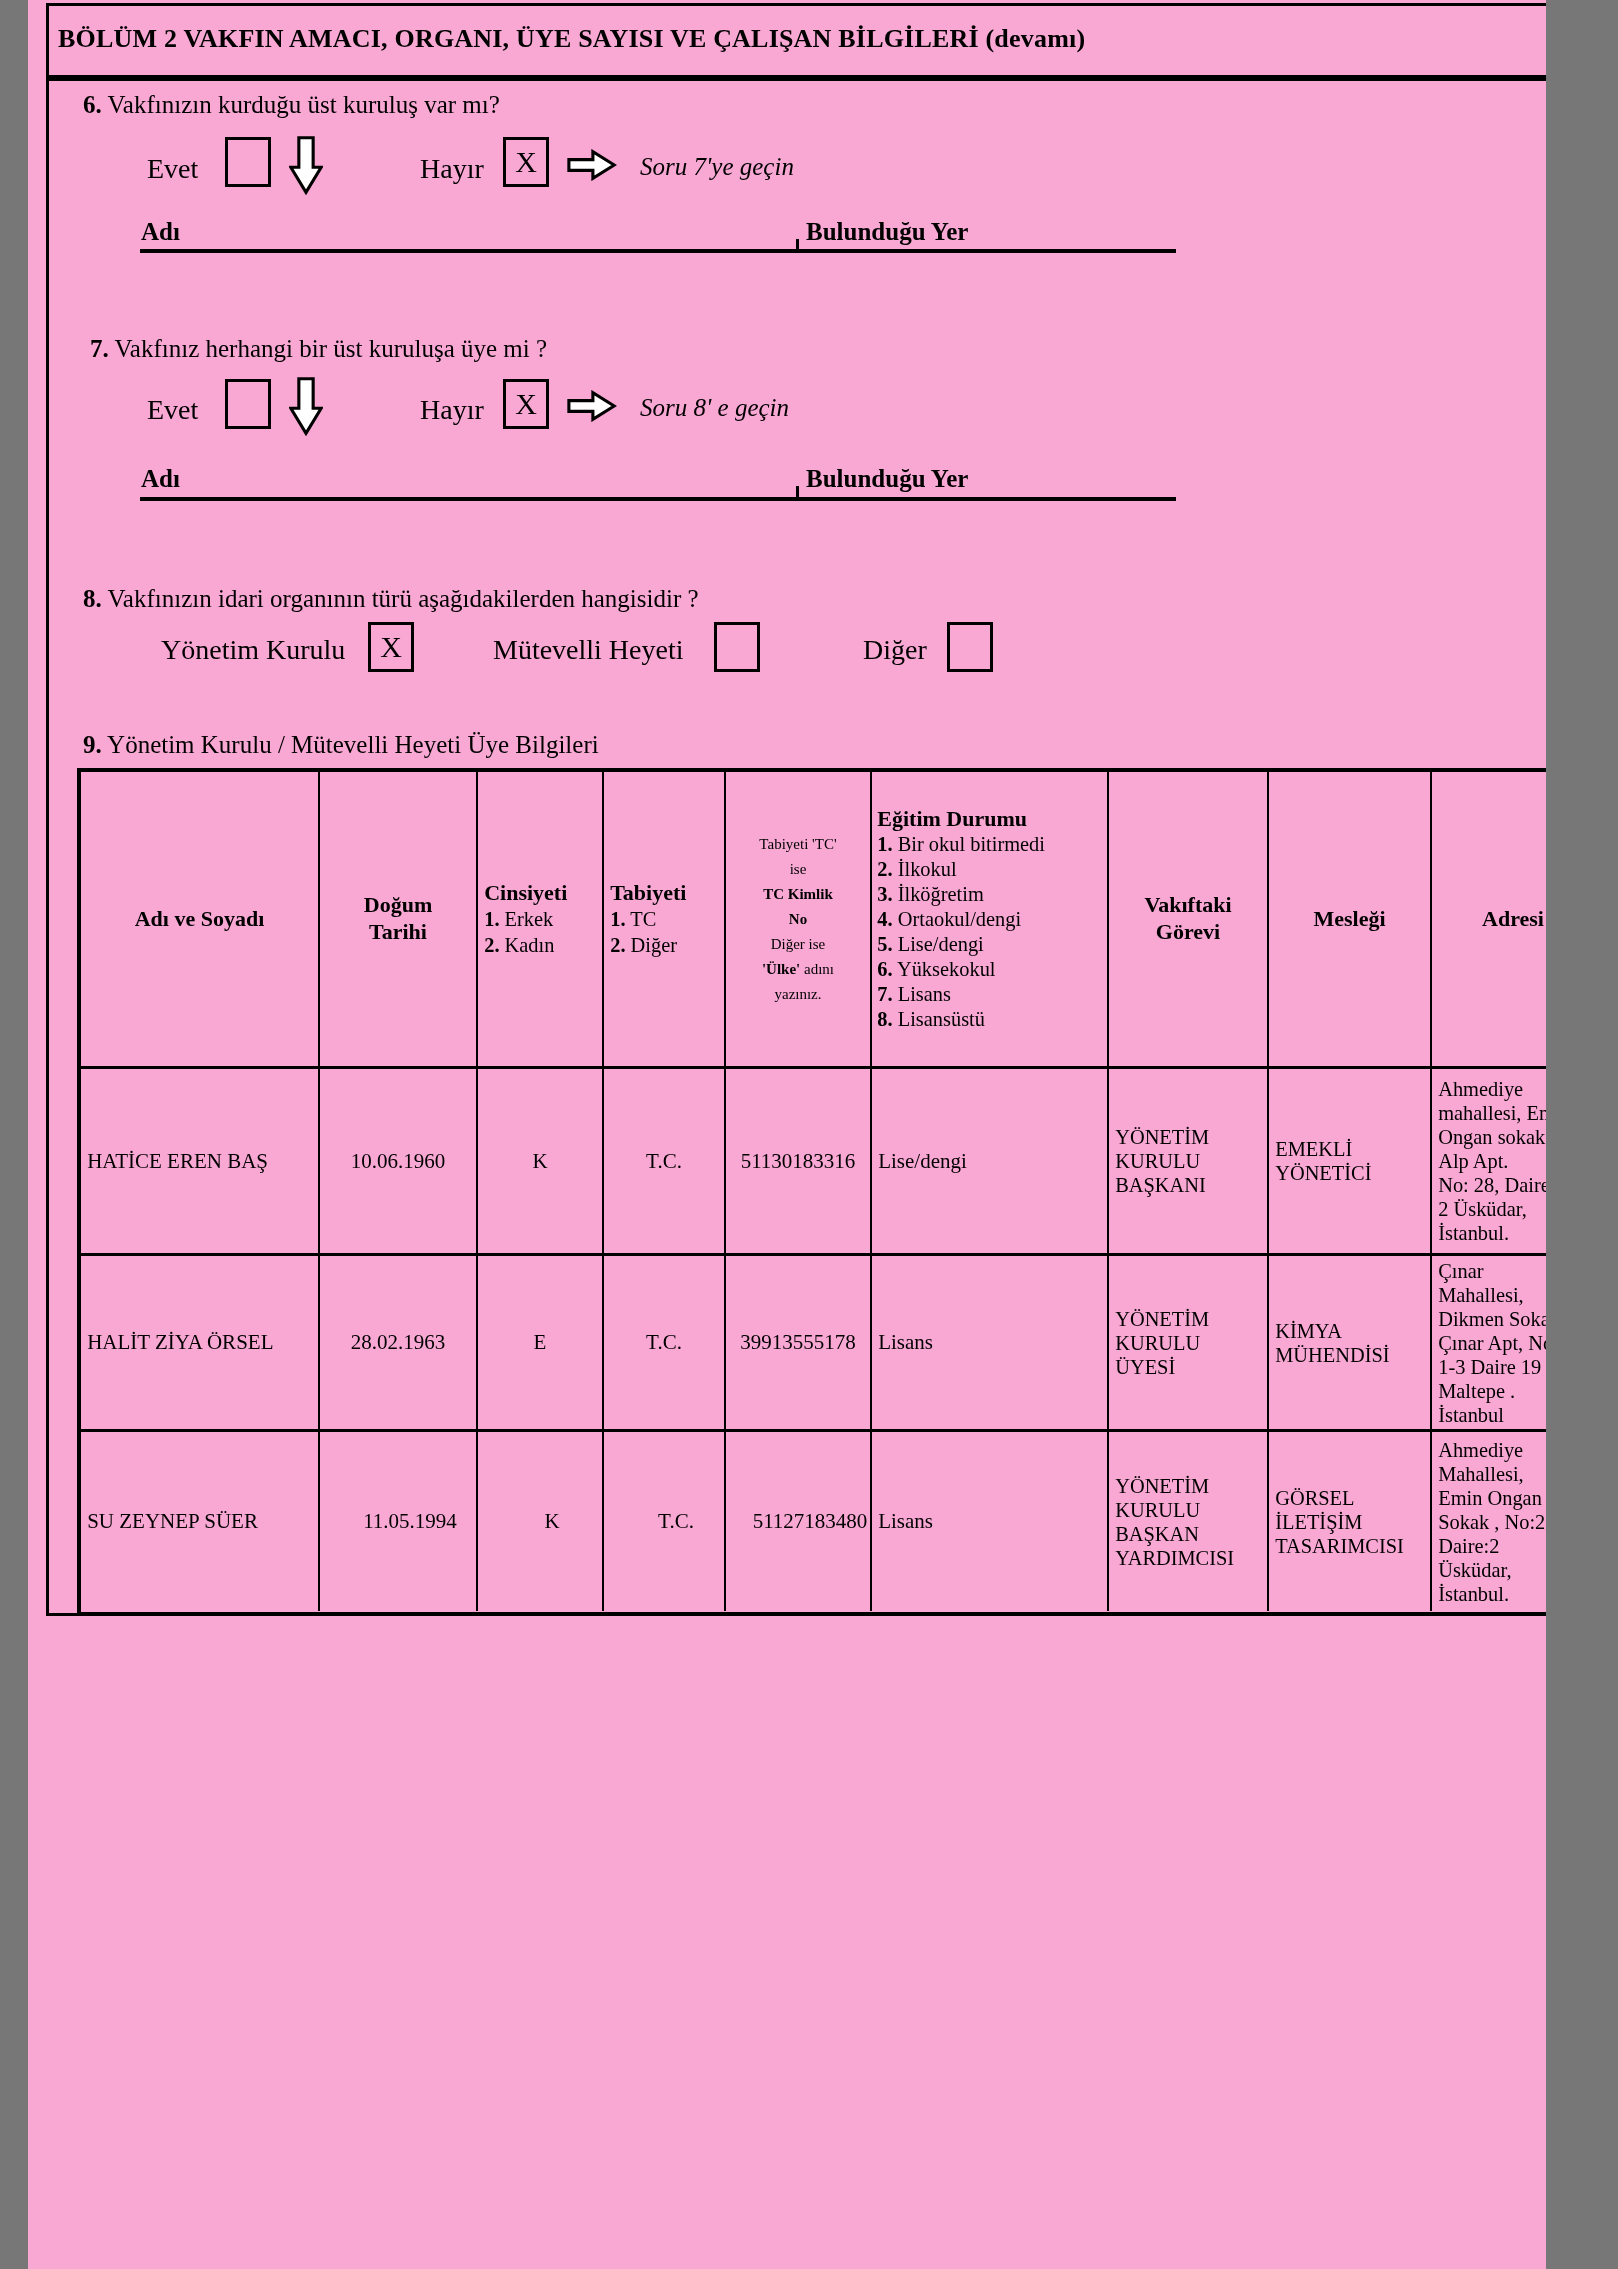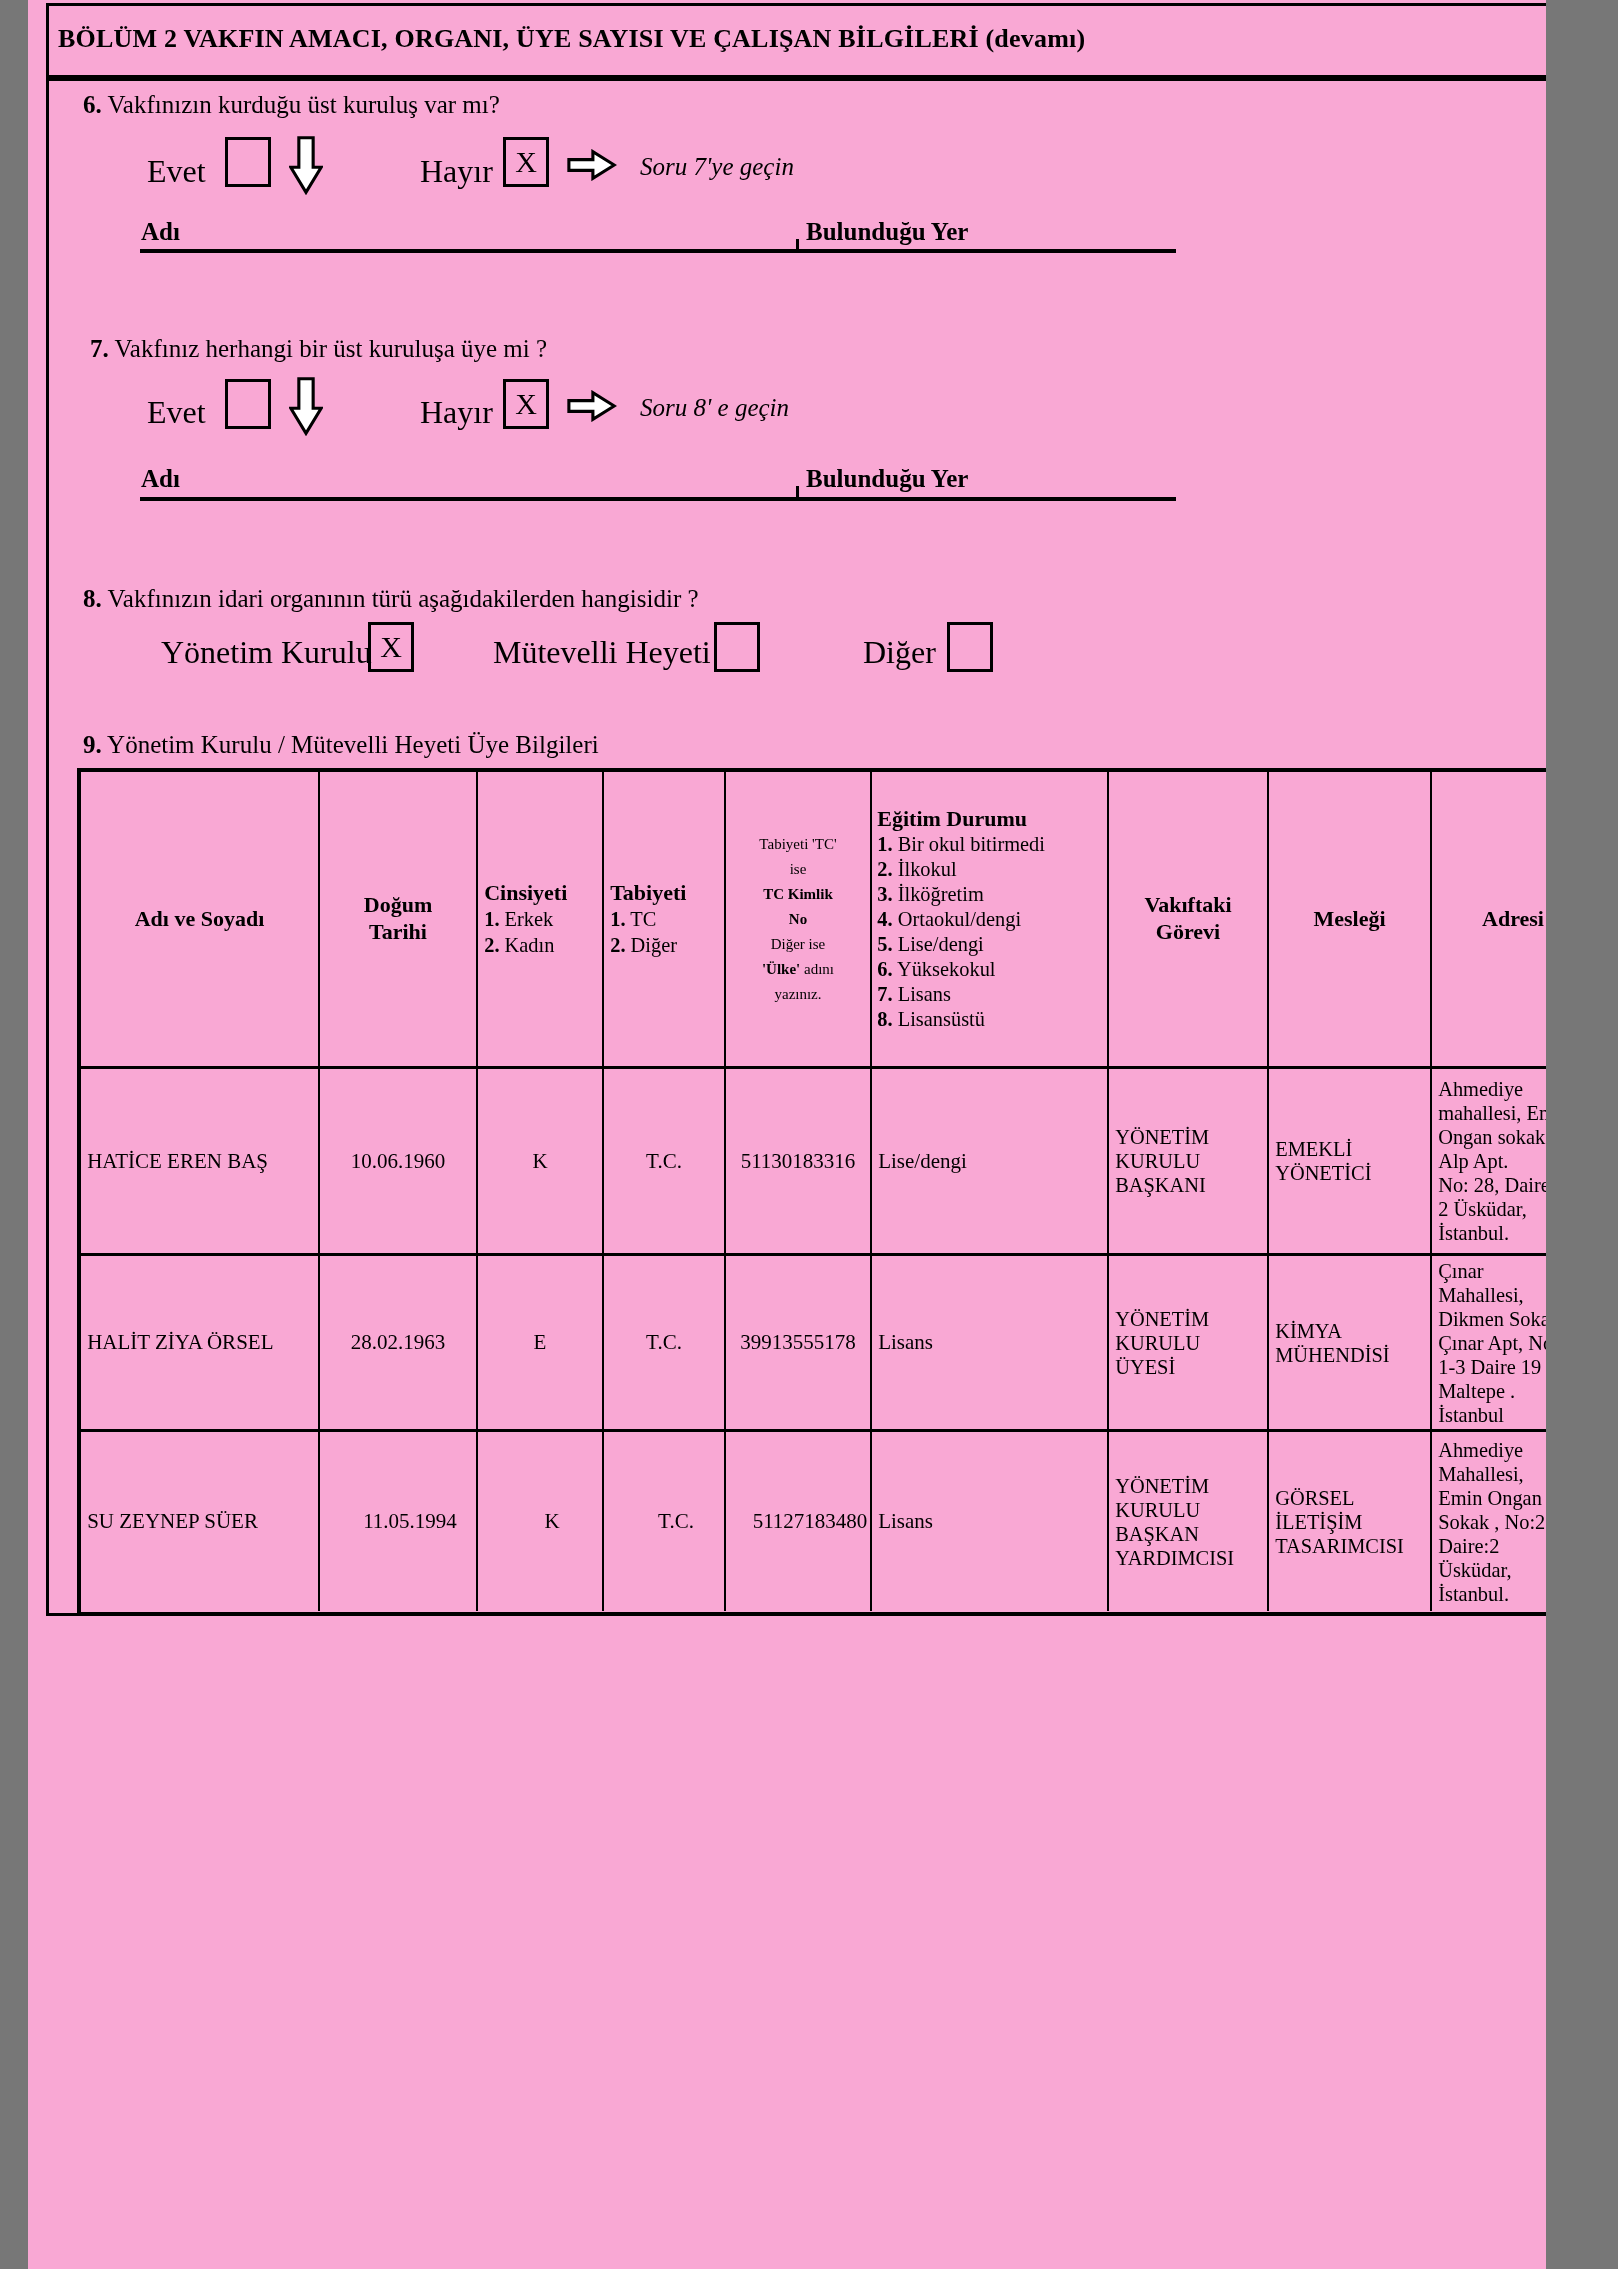--- a/index.html
+++ b/index.html
@@ -10,21 +10,21 @@
     margin-left:28px;
   }
   .abs{position:absolute;}
   
   .pagebox{left:17.7px;top:2.7px;width:1553px;height:1613px;border:3.5px solid #000;box-sizing:border-box;}
   .headerbox{left:17.7px;top:2.7px;width:1553px;height:78px;border-bottom:6.2px solid #000;box-sizing:border-box;display:flex;align-items:center;}
   .sectitle{font-weight:bold;font-size:26px;padding-left:12.4px;letter-spacing:0.2px;}
   
   .qtext{font-size:25px;}
   .qnum{font-weight:bold;}
-  .lbl{font-size:32px;}
+  .lbl{font-size:28px;}
   .boldlbl{font-weight:bold;font-size:25px;}
   .cb{width:46px;height:50px;border:3.5px solid #000;box-sizing:border-box;display:flex;align-items:center;justify-content:center;
       font-size:30px;font-family:"Liberation Serif",serif;}
   .note{font-size:25px;font-style:italic;}
   .fieldline{height:3.5px;background:#000;}
   .fieldtick{width:2.7px;height:12.4px;background:#000;}
   
   .grid{
     left:49px;top:768px;width:1522px;height:848px;border:4.4px solid #000;box-sizing:border-box;
     display:grid;

